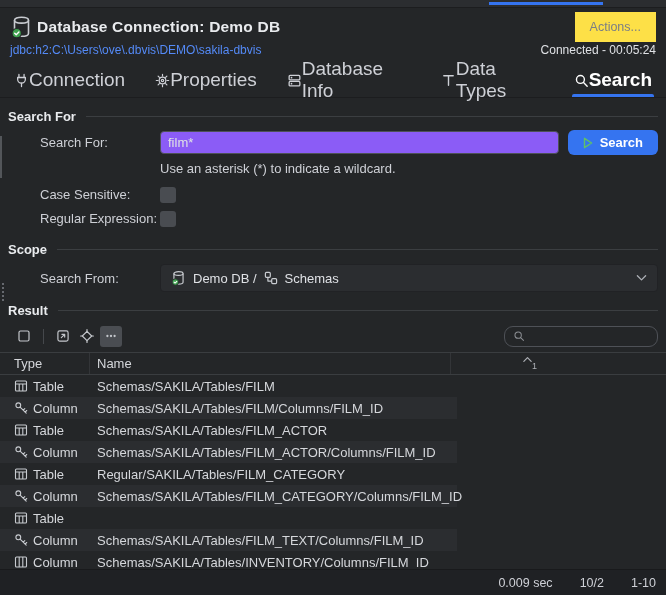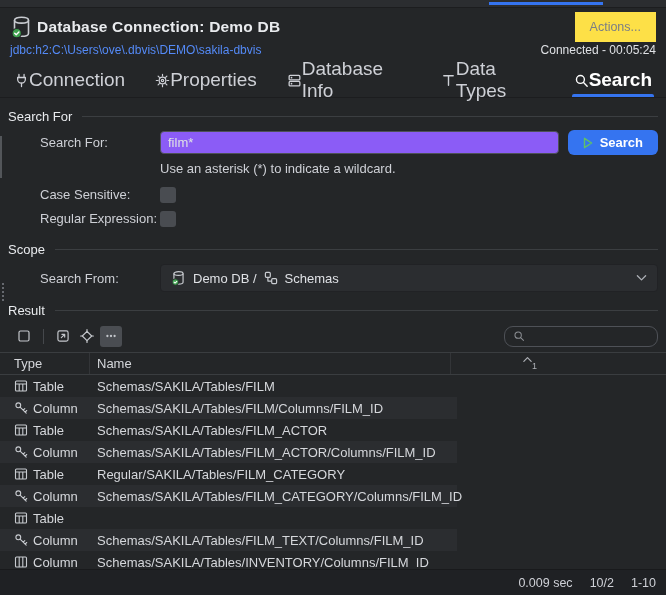--- a/index.html
+++ b/index.html
@@ -37,21 +37,21 @@
 
   .content{flex:1;overflow:hidden;position:relative}
 
   
   .edge-grip{position:absolute;left:0;width:2px;height:42px;background:#53565a;top:38px}
   .vdots{position:absolute;left:2px;top:185px;display:flex;flex-direction:column;gap:2px}
   .vdots i{width:2px;height:2px;background:#7d8187;border-radius:1px}
 
   
   .sect-head{display:flex;align-items:center;margin:9px 8px 0 8px;height:18px}
-  .sect-title{font-size:13px;font-weight:normal;color:#e9ebee;white-space:nowrap}
+  .sect-title{font-size:13px;font-weight:bold;color:#e9ebee;white-space:nowrap}
   .sect-line{flex:1;height:1px;background:#3b3e41;margin-left:10px}
 
   
   .frow{display:flex;align-items:center;margin-top:5px;padding-left:40px;padding-right:8px}
   .flabel{width:120px;font-size:13px;color:#ced0d6;flex:none}
   .text-input{width:383px;height:21px;background:#8b5cf6;border:1px solid #4e5157;border-radius:4px;
     color:#dfe1e5;font-size:13px;padding:0 7px;font-family:inherit;outline:none}
   .search-btn{margin-left:9px;display:flex;align-items:center;gap:7px;background:#3574f0;border:none;
     color:#fff;font-weight:bold;font-size:13px;height:25px;padding:0 15px;border-radius:6px;font-family:inherit}
   .search-btn .ic{width:10px;height:12px}
@@ -92,21 +92,21 @@
   .rows{height:219px;overflow:hidden;font-size:13px;color:#d5d7db}
   .trow{display:flex;height:22px;align-items:center}
   .trow:nth-child(even){background-image:linear-gradient(#2b2d30,#2b2d30);
     background-size:457px 100%;background-repeat:no-repeat}
   .cell-type{width:90px;padding-left:14px;box-sizing:border-box;display:flex;align-items:center;gap:5px;flex:none}
   .cell-type .ic{width:14px;height:14px;color:#c8cbd0}
   .cell-name{padding-left:7px;white-space:nowrap}
 
   
   .statusbar{height:25px;flex:none;border-top:1px solid #191a1c;background:#1f2124;
-    display:flex;align-items:center;justify-content:flex-end;gap:17px;padding:0 10px;
+    display:flex;align-items:center;justify-content:flex-end;gap:27px;padding:0 10px;
     font-size:12.5px;color:#ced0d6}
 </style>
 </head>
 <body>
 
 <div class="app">
 
   <div class="top-strip">
     <div class="top-blue"></div>
   </div>

